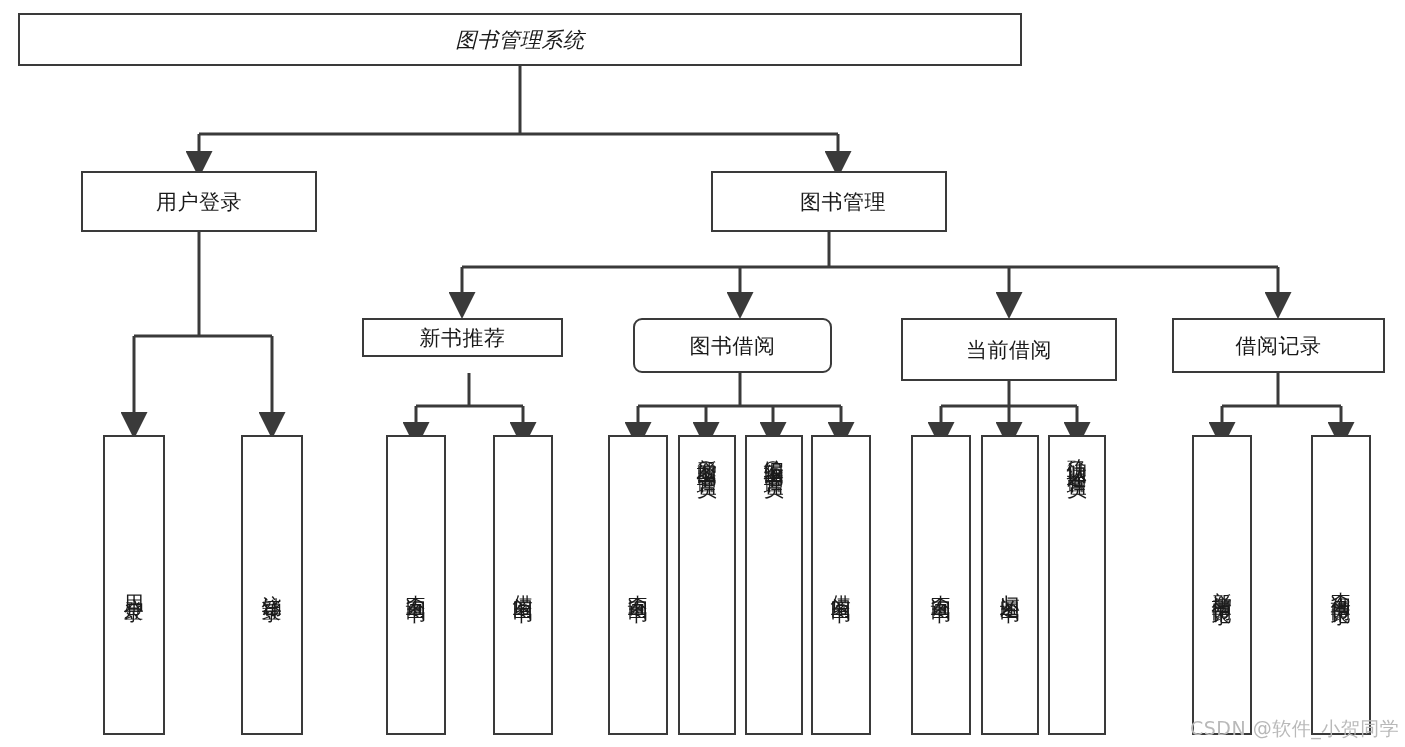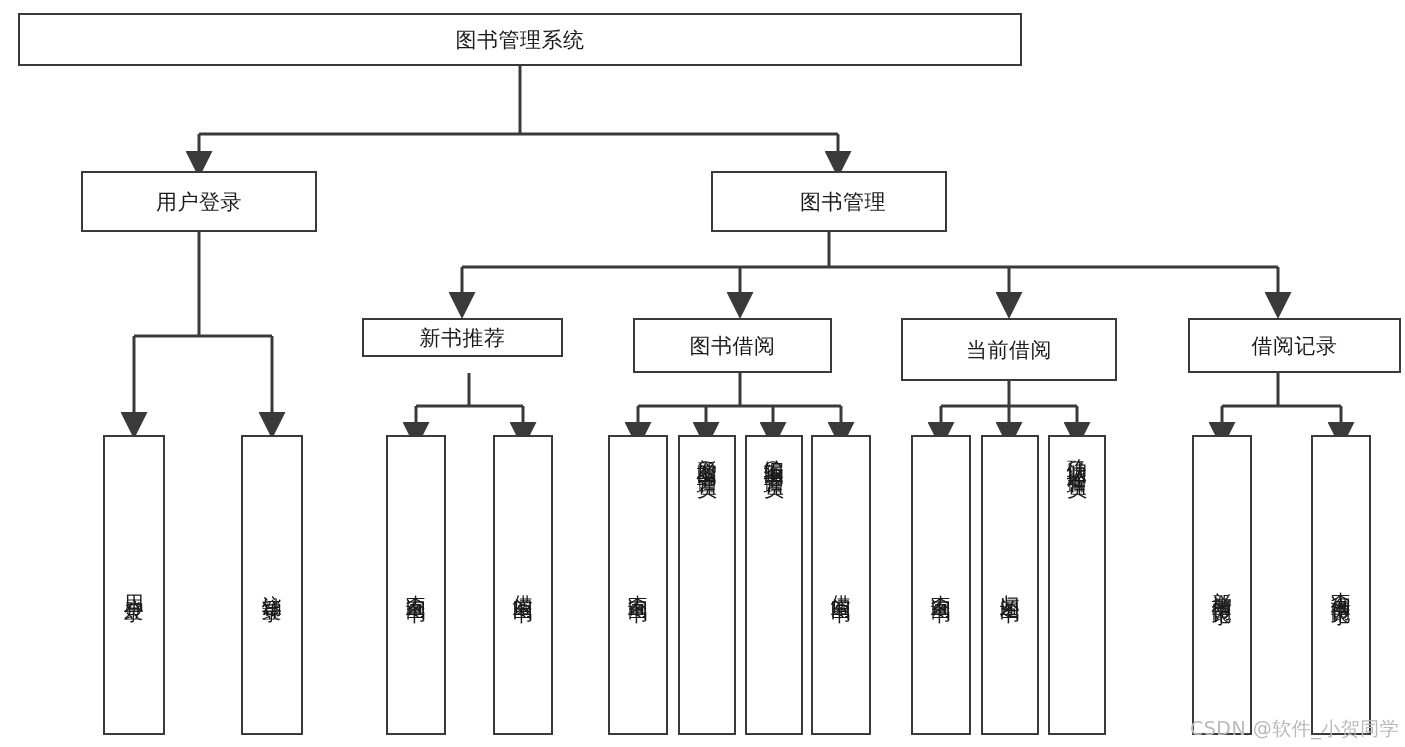--- a/index.html
+++ b/index.html
@@ -117,41 +117,41 @@
       <path d="M1009,406 L1009,425" marker-end="url(#arrow)"></path>
       <path d="M1077,406 L1077,425" marker-end="url(#arrow)"></path>
 
       <path d="M1278,373 L1278,406"></path>
       <path d="M1222,406 L1341,406"></path>
       <path d="M1222,406 L1222,425" marker-end="url(#arrow)"></path>
       <path d="M1341,406 L1341,425" marker-end="url(#arrow)"></path>
     </g>
   </svg>
 
-  <div class="node h" style="left:18px; top:13px; width:1004px; height:53px;">
+  <div class="node h" style="left:18px; top:13px; width:1004px; height:53px;font-style:italic;">
     <span>图书管理系统</span>
   </div>
 
   <div class="node h" style="left:81px; top:171px; width:236px; height:61px;">
     <span>用户登录</span>
   </div>
   <div class="node h" style="left:711px; top:171px; width:236px; height:61px;padding-left:28px;">
     <span>图书管理</span>
   </div>
 
   <div class="node h" style="left:362px; top:318px; width:201px; height:39px;">
     <span>新书推荐</span>
   </div>
-  <div class="node h" style="left:633px; top:318px; width:199px; height:55px;">
+  <div class="node h" style="left:633px; top:318px; width:199px; height:55px;border-radius:9px;">
     <span>图书借阅</span>
   </div>
   <div class="node h" style="left:901px; top:318px; width:216px; height:63px;">
     <span>当前借阅</span>
   </div>
-  <div class="node h" style="left:1172px; top:318px; width:213px; height:55px;margin-left:16px;">
+  <div class="node h" style="left:1172px; top:318px; width:213px; height:55px;">
     <span>借阅记录</span>
   </div>
 
   <div class="node v centered" style="left:103px; top:435px; width:62px; height:300px;">
     <span class="vtext">用户登录</span>
   </div>
   <div class="node v centered" style="left:241px; top:435px; width:62px; height:300px;">
     <span class="vtext">注销登录</span>
   </div>
 

